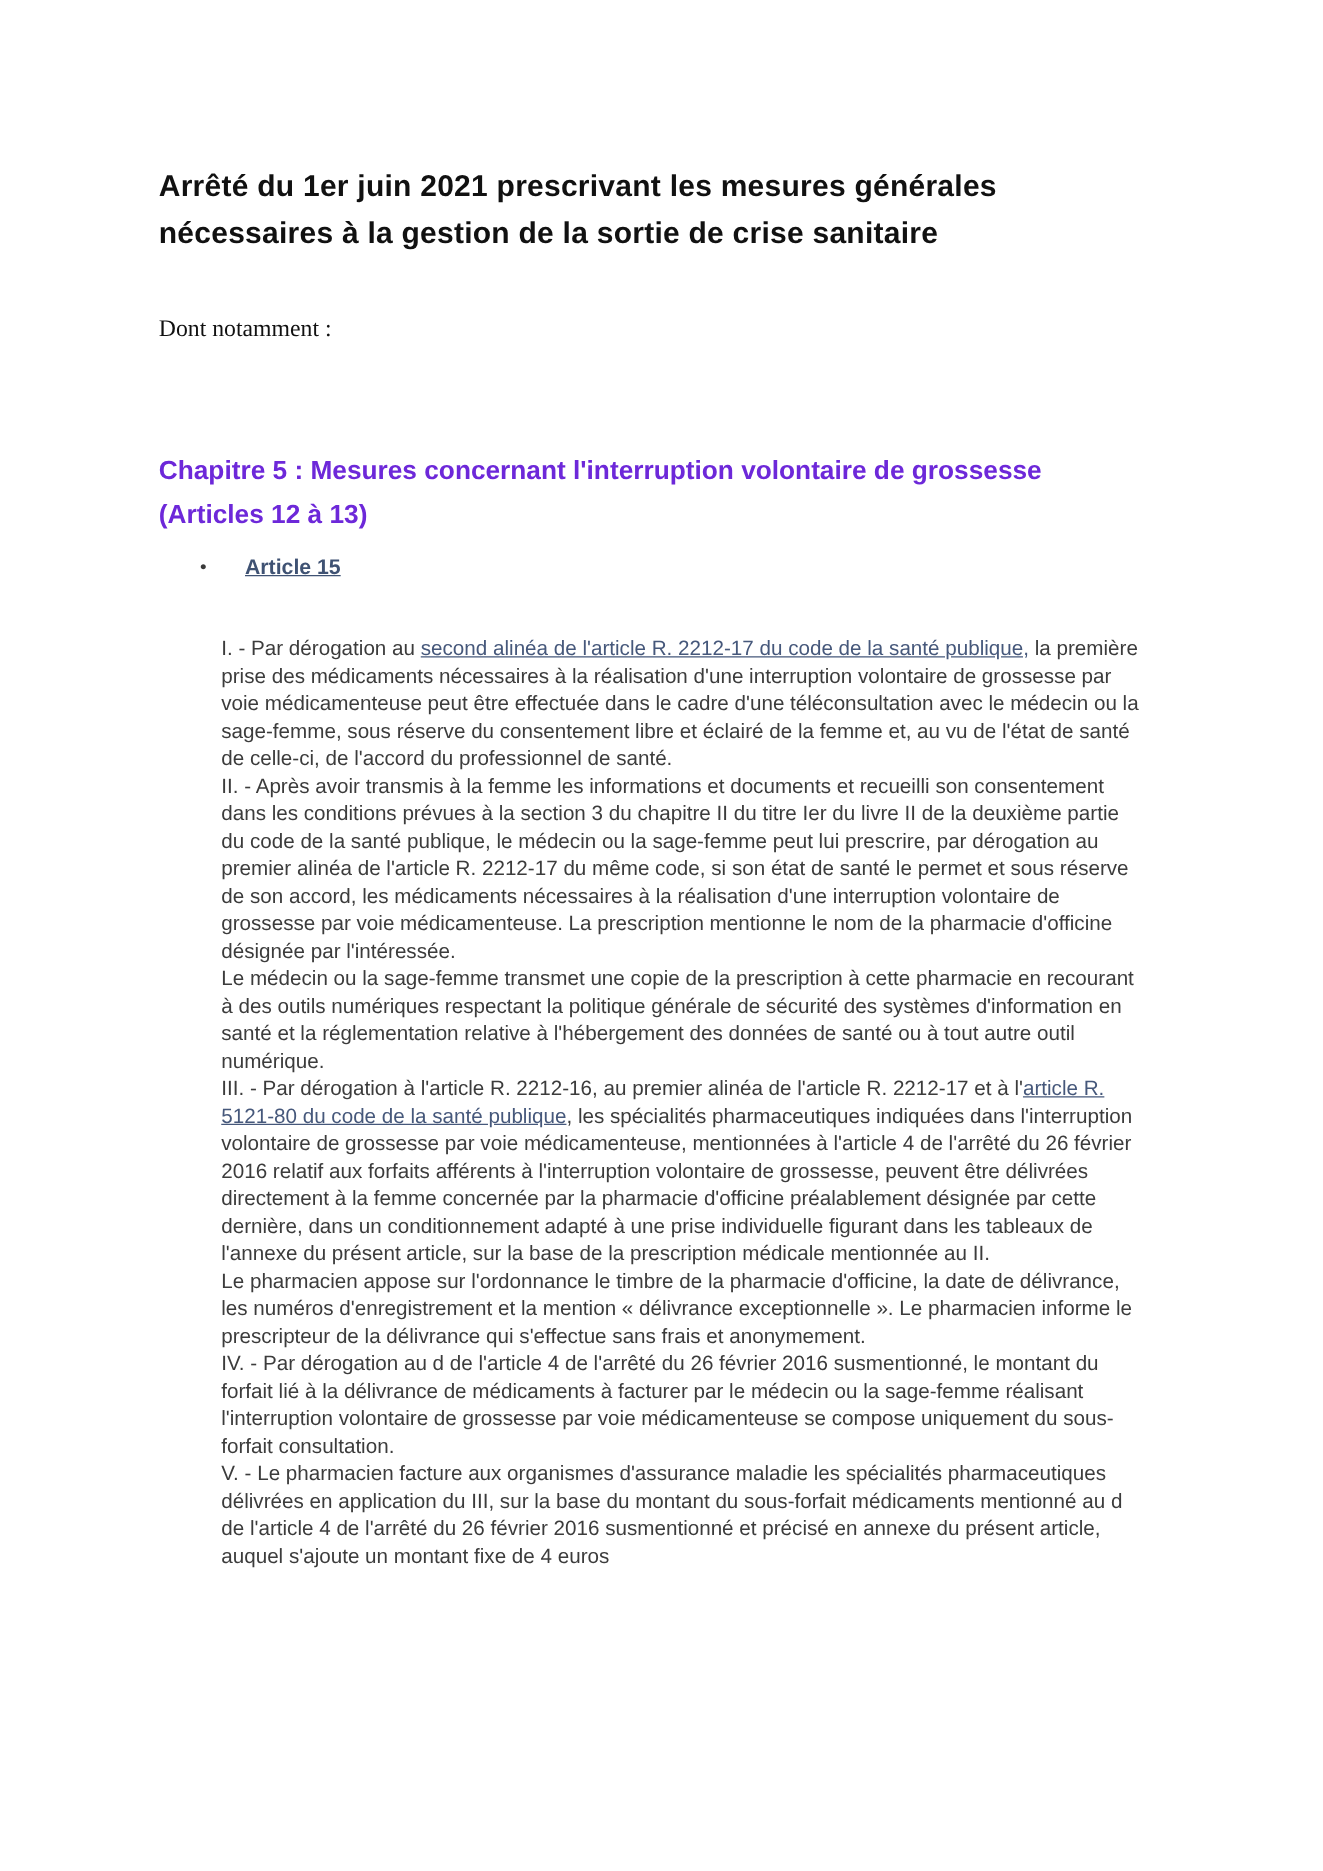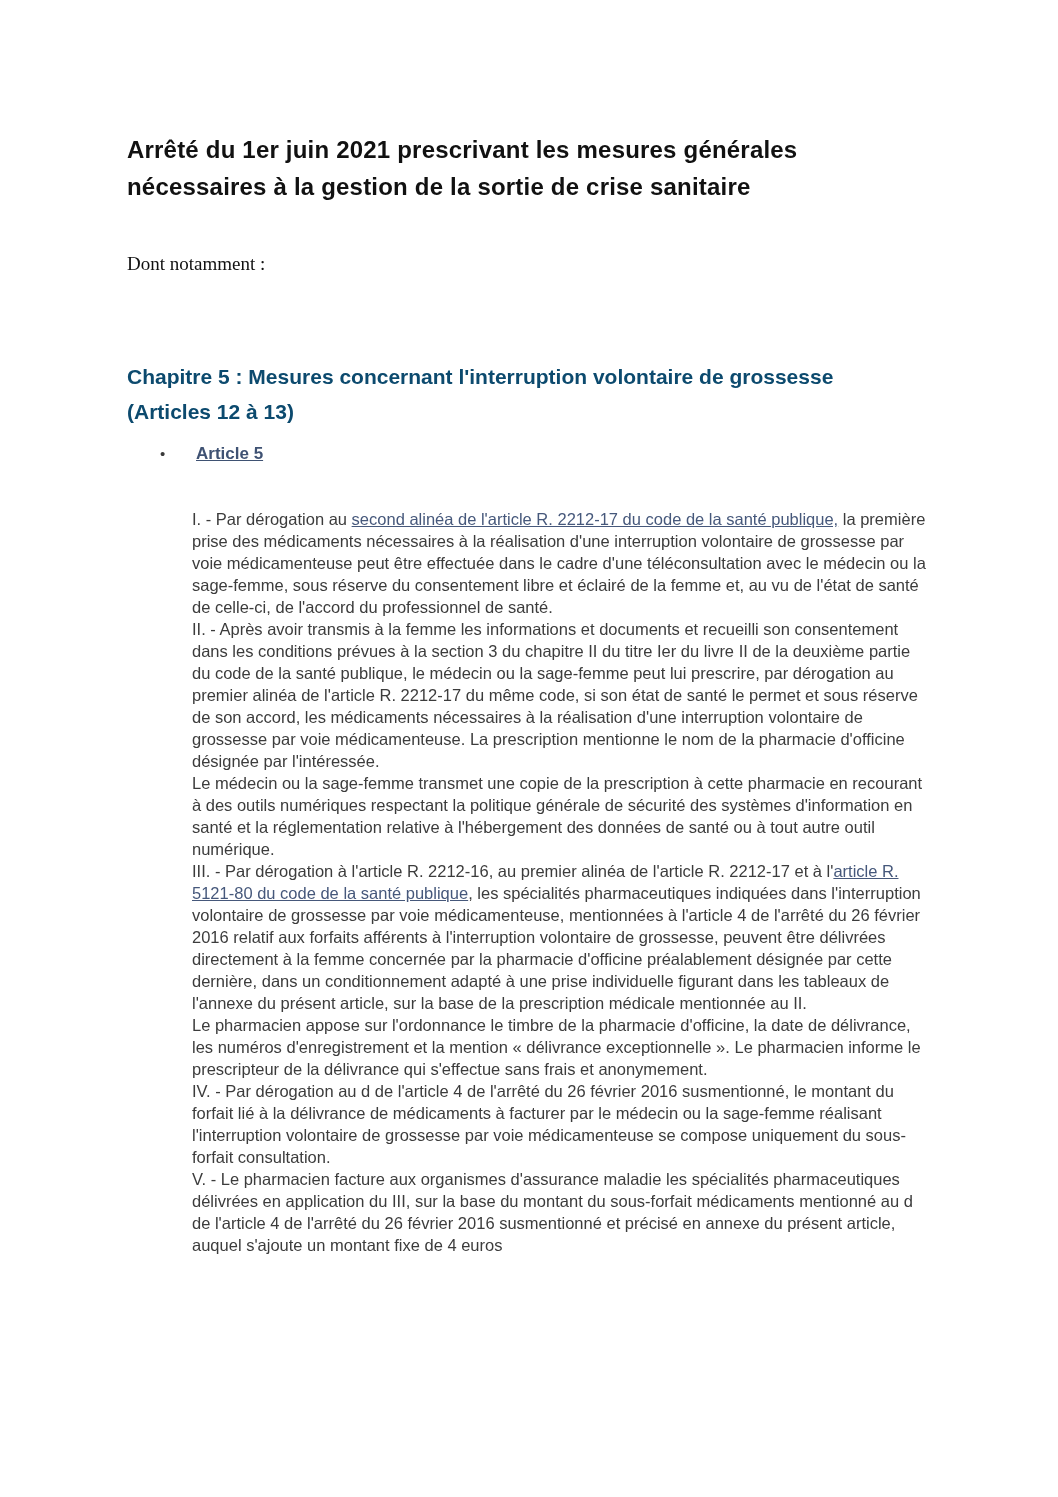--- a/index.html
+++ b/index.html
@@ -46,21 +46,21 @@
     line-height: 24px;
     color: #111111;
   }
   .chapter-heading {
     margin: 83px 0 0 0;
     max-width: 780px;
     font-family: "Liberation Sans", sans-serif;
     font-weight: bold;
     font-size: 21px;
     line-height: 35px;
-    color: #0c4a6e;
+    color: #6d28d9;
   }
   .article-list {
     margin-top: 14px;
   }
   .article-item {
     display: flex;
     align-items: center;
   }
   .bullet {
     margin-left: 33px;
@@ -73,21 +73,21 @@
     margin-left: 26px;
     font-weight: bold;
     font-size: 17px;
     line-height: 22px;
     color: #3f5273;
     text-decoration: underline;
     cursor: pointer;
   }
   .article-body {
     margin-top: 43px;
-    margin-left: 65px;
+    margin-left: 50px;
     width: 740px;
     font-size: 16.5px;
     line-height: 22px;
     color: #3c3c3c;
   }
   .article-body p {
     margin: 0;
   }
   .body-link {
     color: #46587b;
@@ -103,21 +103,21 @@
   <h1 class="doc-title">Arrêté du 1er juin 2021 prescrivant les mesures générales nécessaires à la gestion de la sortie de crise sanitaire</h1>
 
 
   <p class="intro-line">Dont notamment :</p>
 
   <h2 class="chapter-heading">Chapitre 5 : Mesures concernant l'interruption volontaire de grossesse (Articles 12 à 13)</h2>
 
   <div class="article-list">
     <div class="article-item">
       <span class="bullet">•</span>
-      <a class="article-link">Article 5</a>
+      <a class="article-link">Article 15</a>
     </div>
   </div>
 
   <div class="article-body">
       <p><span>I. - Par dérogation au </span><a class="body-link">second alinéa de l'article R. 2212-17 du code de la santé publique,</a><span> la première prise des médicaments nécessaires à la réalisation d'une interruption volontaire de grossesse par voie médicamenteuse peut être effectuée dans le cadre d'une téléconsultation avec le médecin ou la sage-femme, sous réserve du consentement libre et éclairé de la femme et, au vu de l'état de santé de celle-ci, de l'accord du professionnel de santé.</span></p>
       <p><span>II. - Après avoir transmis à la femme les informations et documents et recueilli son consentement dans les conditions prévues à la section 3 du chapitre II du titre Ier du livre II de la deuxième partie du code de la santé publique, le médecin ou la sage-femme peut lui prescrire, par dérogation au premier alinéa de l'article R. 2212-17 du même code, si son état de santé le permet et sous réserve de son accord, les médicaments nécessaires à la réalisation d'une interruption volontaire de grossesse par voie médicamenteuse. La prescription mentionne le nom de la pharmacie d'officine désignée par l'intéressée.</span></p>
       <p><span>Le médecin ou la sage-femme transmet une copie de la prescription à cette pharmacie en recourant à des outils numériques respectant la politique générale de sécurité des systèmes d'information en santé et la réglementation relative à l'hébergement des données de santé ou à tout autre outil numérique.</span></p>
       <p><span>III. - Par dérogation à l'article R. 2212-16, au premier alinéa de l'article R. 2212-17 et à l'</span><a class="body-link">article R. 5121-80 du code de la santé publique</a><span>, les spécialités pharmaceutiques indiquées dans l'interruption volontaire de grossesse par voie médicamenteuse, mentionnées à l'article 4 de l'arrêté du 26 février 2016 relatif aux forfaits afférents à l'interruption volontaire de grossesse, peuvent être délivrées directement à la femme concernée par la pharmacie d'officine préalablement désignée par cette dernière, dans un conditionnement adapté à une prise individuelle figurant dans les tableaux de l'annexe du présent article, sur la base de la prescription médicale mentionnée au II.</span></p>
       <p><span>Le pharmacien appose sur l'ordonnance le timbre de la pharmacie d'officine, la date de délivrance, les numéros d'enregistrement et la mention « délivrance exceptionnelle ». Le pharmacien informe le prescripteur de la délivrance qui s'effectue sans frais et anonymement.</span></p>
       <p><span>IV. - Par dérogation au d de l'article 4 de l'arrêté du 26 février 2016 susmentionné, le montant du forfait lié à la délivrance de médicaments à facturer par le médecin ou la sage-femme réalisant l'interruption volontaire de grossesse par voie médicamenteuse se compose uniquement du sous-forfait consultation.</span></p>

